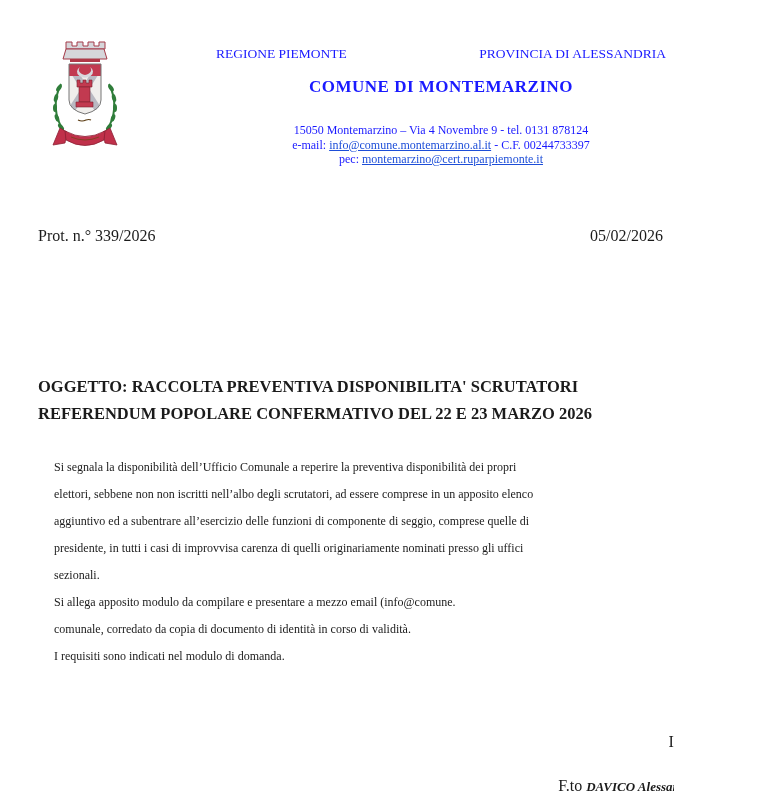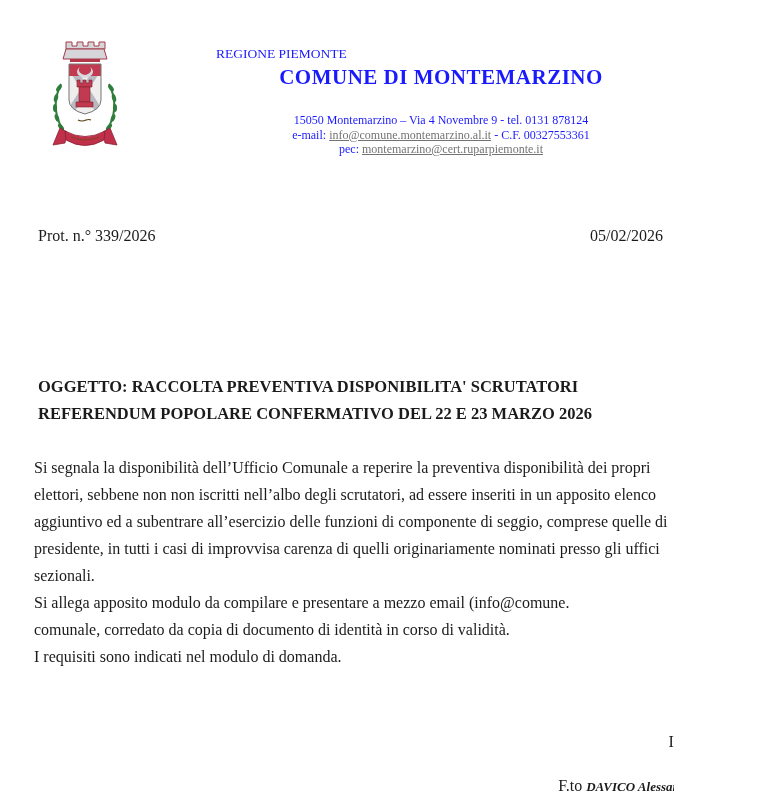--- a/index.html
+++ b/index.html
@@ -25,33 +25,33 @@
     color: #1a1aff;
     text-align: center;
   }
   .region-row {
     display: flex;
     justify-content: space-between;
     font-size: 13.5px;
     line-height: 15px;
   }
   .muni-title {
-    margin-top: 2px;
-    font-size: 21px;
+    margin-top: 12px;
+    font-size: 17px;
     font-weight: bold;
     letter-spacing: 0.5px;
     line-height: 28px;
   }
   .contact {
     margin-top: 22px;
     font-size: 12px;
     line-height: 14.5px;
   }
   .lnk {
-    color: #737373;
+    color: #1d4ed8;
     text-decoration: underline;
     cursor: pointer;
   }
   
   .prot-row {
     position: absolute;
     left: 38px; right: 11px; top: 227px;
     display: flex;
     justify-content: space-between;
     font-size: 16px;
@@ -61,22 +61,22 @@
     position: absolute;
     left: 38px; top: 373px;
     font-size: 16.5px;
     font-weight: bold;
     line-height: 27px;
     white-space: nowrap;
   }
   
   .para {
     position: absolute;
-    left: 34px;
-    font-size: 16px;
+    left: 54px;
+    font-size: 12px;
     line-height: 27px;
     white-space: nowrap;
   }
   .para1 { top: 454px; }
   .para2 { top: 589px; }
   
   .sig-role {
     position: absolute;
     left: 498px; top: 733px;
     width: 260px;
@@ -154,42 +154,43 @@
         <path d="M66,92 L73,109 L61,107 L59,96 Z"></path>
         <path d="M21,95 Q41,106 61,95 L60,104 Q41,115 22,104 Z"></path>
       </g>
       <path d="M27,101 q14,6 28,0" fill="none" stroke="#6a4a14" stroke-width="1" opacity="0.7"></path>
     </svg>
   </div>
 
   <div class="header-text">
     <div class="region-row">
       <span>REGIONE PIEMONTE</span>
+      <span>PROVINCIA DI ALESSANDRIA</span>
     </div>
     <div class="muni-title">COMUNE DI MONTEMARZINO</div>
     <div class="contact">
       <div>15050 Montemarzino – Via 4 Novembre 9 - tel. 0131 878124</div>
-      <div><span>e-mail: </span><a class="lnk">info@comune.montemarzino.al.it</a><span> - C.F. 00327553361</span></div>
+      <div><span>e-mail: </span><a class="lnk">info@comune.montemarzino.al.it</a><span> - C.F. 00244733397</span></div>
       <div><span>pec: </span><a class="lnk">montemarzino@cert.ruparpiemonte.it</a></div>
     </div>
   </div>
 
   <div class="prot-row">
     <span>Prot. n.° 339/2026</span>
     <span>05/02/2026</span>
   </div>
 
   <div class="subject">
     <div>OGGETTO: RACCOLTA PREVENTIVA DISPONIBILITA' SCRUTATORI</div>
     <div>REFERENDUM POPOLARE CONFERMATIVO DEL 22 E 23 MARZO 2026</div>
   </div>
 
   <div class="para para1">
     <div>Si segnala la disponibilità dell’Ufficio Comunale a reperire la preventiva disponibilità dei propri</div>
-    <div>elettori, sebbene non non iscritti nell’albo degli scrutatori, ad essere inseriti in un apposito elenco</div>
+    <div>elettori, sebbene non non iscritti nell’albo degli scrutatori, ad essere comprese in un apposito elenco</div>
     <div>aggiuntivo ed a subentrare all’esercizio delle funzioni di componente di seggio, comprese quelle di</div>
     <div>presidente, in tutti i casi di improvvisa carenza di quelli originariamente nominati presso gli uffici</div>
     <div>sezionali.</div>
   </div>
 
   <div class="para para2">
     <div>Si allega apposito modulo da compilare e presentare a mezzo email (info@comune.</div>
     <div>comunale, corredato da copia di documento di identità in corso di validità.</div>
     <div>I requisiti sono indicati nel modulo di domanda.</div>
   </div>

